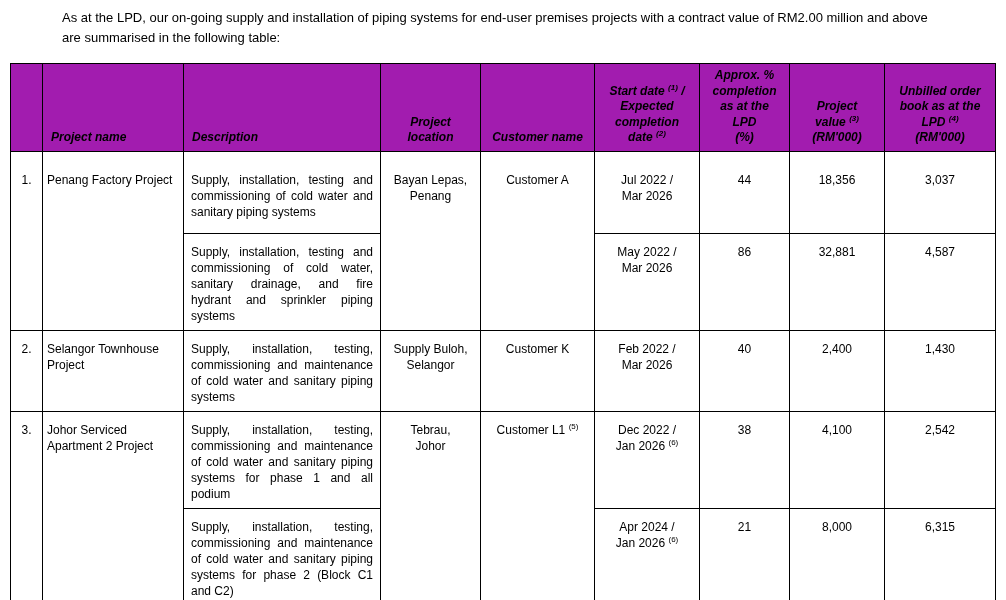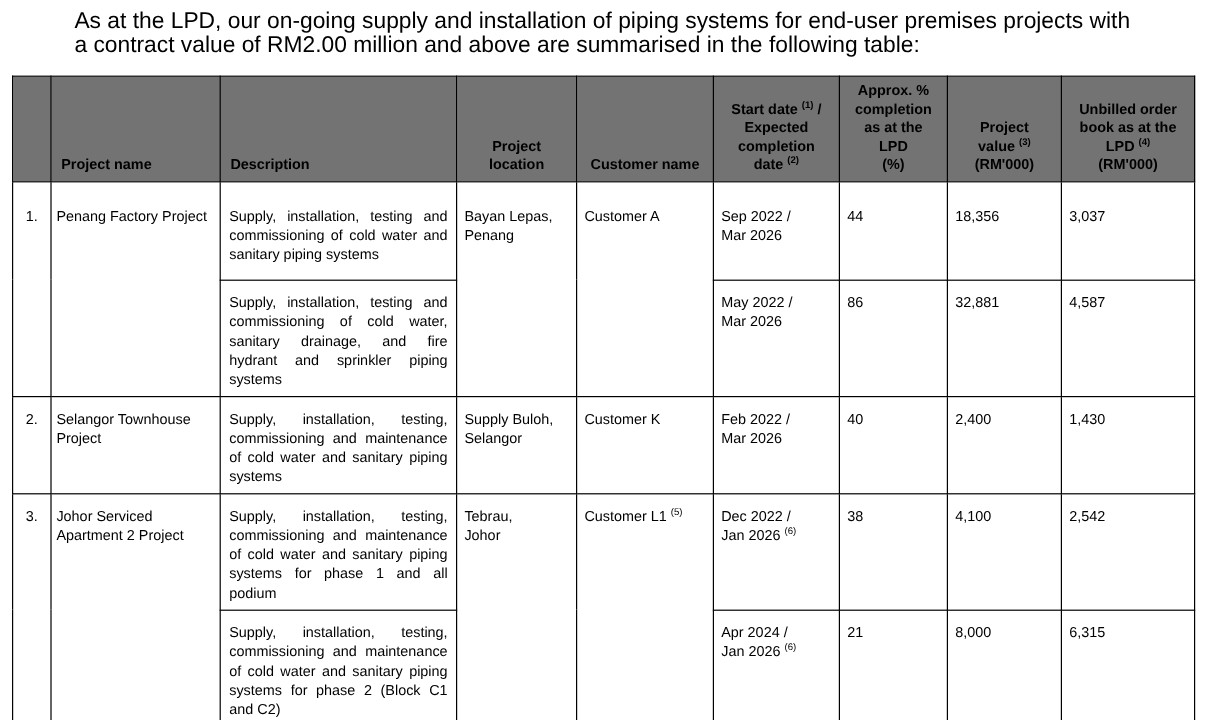--- a/index.html
+++ b/index.html
@@ -5,21 +5,21 @@
   * { box-sizing: border-box; margin: 0; padding: 0; }
   html, body {
     width: 1006px; height: 600px;
     background: #ffffff;
     font-family: "Liberation Sans", "DejaVu Sans", sans-serif;
     color: #000000;
     overflow: hidden;
   }
   .intro {
     margin: 8px 64px 0 62px;
-    font-size: 19px;
+    font-size: 13px;
     line-height: 20px;
     text-align: left;
   }
   table.projects {
     border-collapse: collapse;
     table-layout: fixed;
     width: 985px;
     margin: 15px 0 0 10px;
     border: 1px solid #000;
     border-bottom: 2px solid #000;
@@ -34,33 +34,34 @@
   col.c-contract { width: 95px; }
   col.c-unbilled { width: 111px; }
   th, td {
     border: 1px solid #000;
     font-size: 12px;
     line-height: 16px;
     vertical-align: top;
     padding: 10px 6px 6px 6px;
   }
   thead th {
-    background: #737373;
+    background: #a21caf;
     font-weight: bold;
     vertical-align: bottom;
     line-height: 15.5px;
     padding: 4px 4px 5px 4px;
     height: 82px;
+    font-style: italic;
   }
   thead th.al { text-align: left; padding-left: 8px; }
   thead th.ac { text-align: center; }
   td.num  { text-align: center; }
   td.name { text-align: left; padding-left: 4px; }
   td.desc { text-align: justify; padding-left: 7px; padding-right: 7px; }
-  td.ctr  { }
+  td.ctr  { text-align: center; }
   tr.r1a > td { padding-top: 20px; }
   tr.r1a  { height: 82px; }
   tr.r1b  { height: 92px; }
   tr.r2   { height: 80px; }
   tr.r3a  { height: 95px; }
   tr.r3b  { height: 97px; }
   sup {
     font-size: 8px;
     line-height: 0;
     vertical-align: super;
@@ -125,21 +126,21 @@
     <tr class="r1a">
       <td class="num" rowspan="2">1.</td>
       <td class="name" rowspan="2">Penang Factory Project</td>
       <td class="desc">Supply, installation, testing and commissioning of cold water and sanitary piping systems</td>
       <td class="ctr" rowspan="2">
         <span class="line">Bayan Lepas,</span>
         <span class="line">Penang</span>
       </td>
       <td class="ctr" rowspan="2"><span>Customer A</span><sup></sup></td>
       <td class="ctr">
-        <span class="line">Sep 2022 /</span>
+        <span class="line">Jul 2022 /</span>
         <span class="line"><span>Mar 2026</span><sup></sup></span>
       </td>
       <td class="ctr">44</td>
       <td class="ctr">18,356</td>
       <td class="ctr">3,037</td>
     </tr>
 
     <tr class="r1b">
       <td class="desc">Supply, installation, testing and commissioning of cold water, sanitary drainage, and fire hydrant and sprinkler piping systems</td>
       <td class="ctr">

